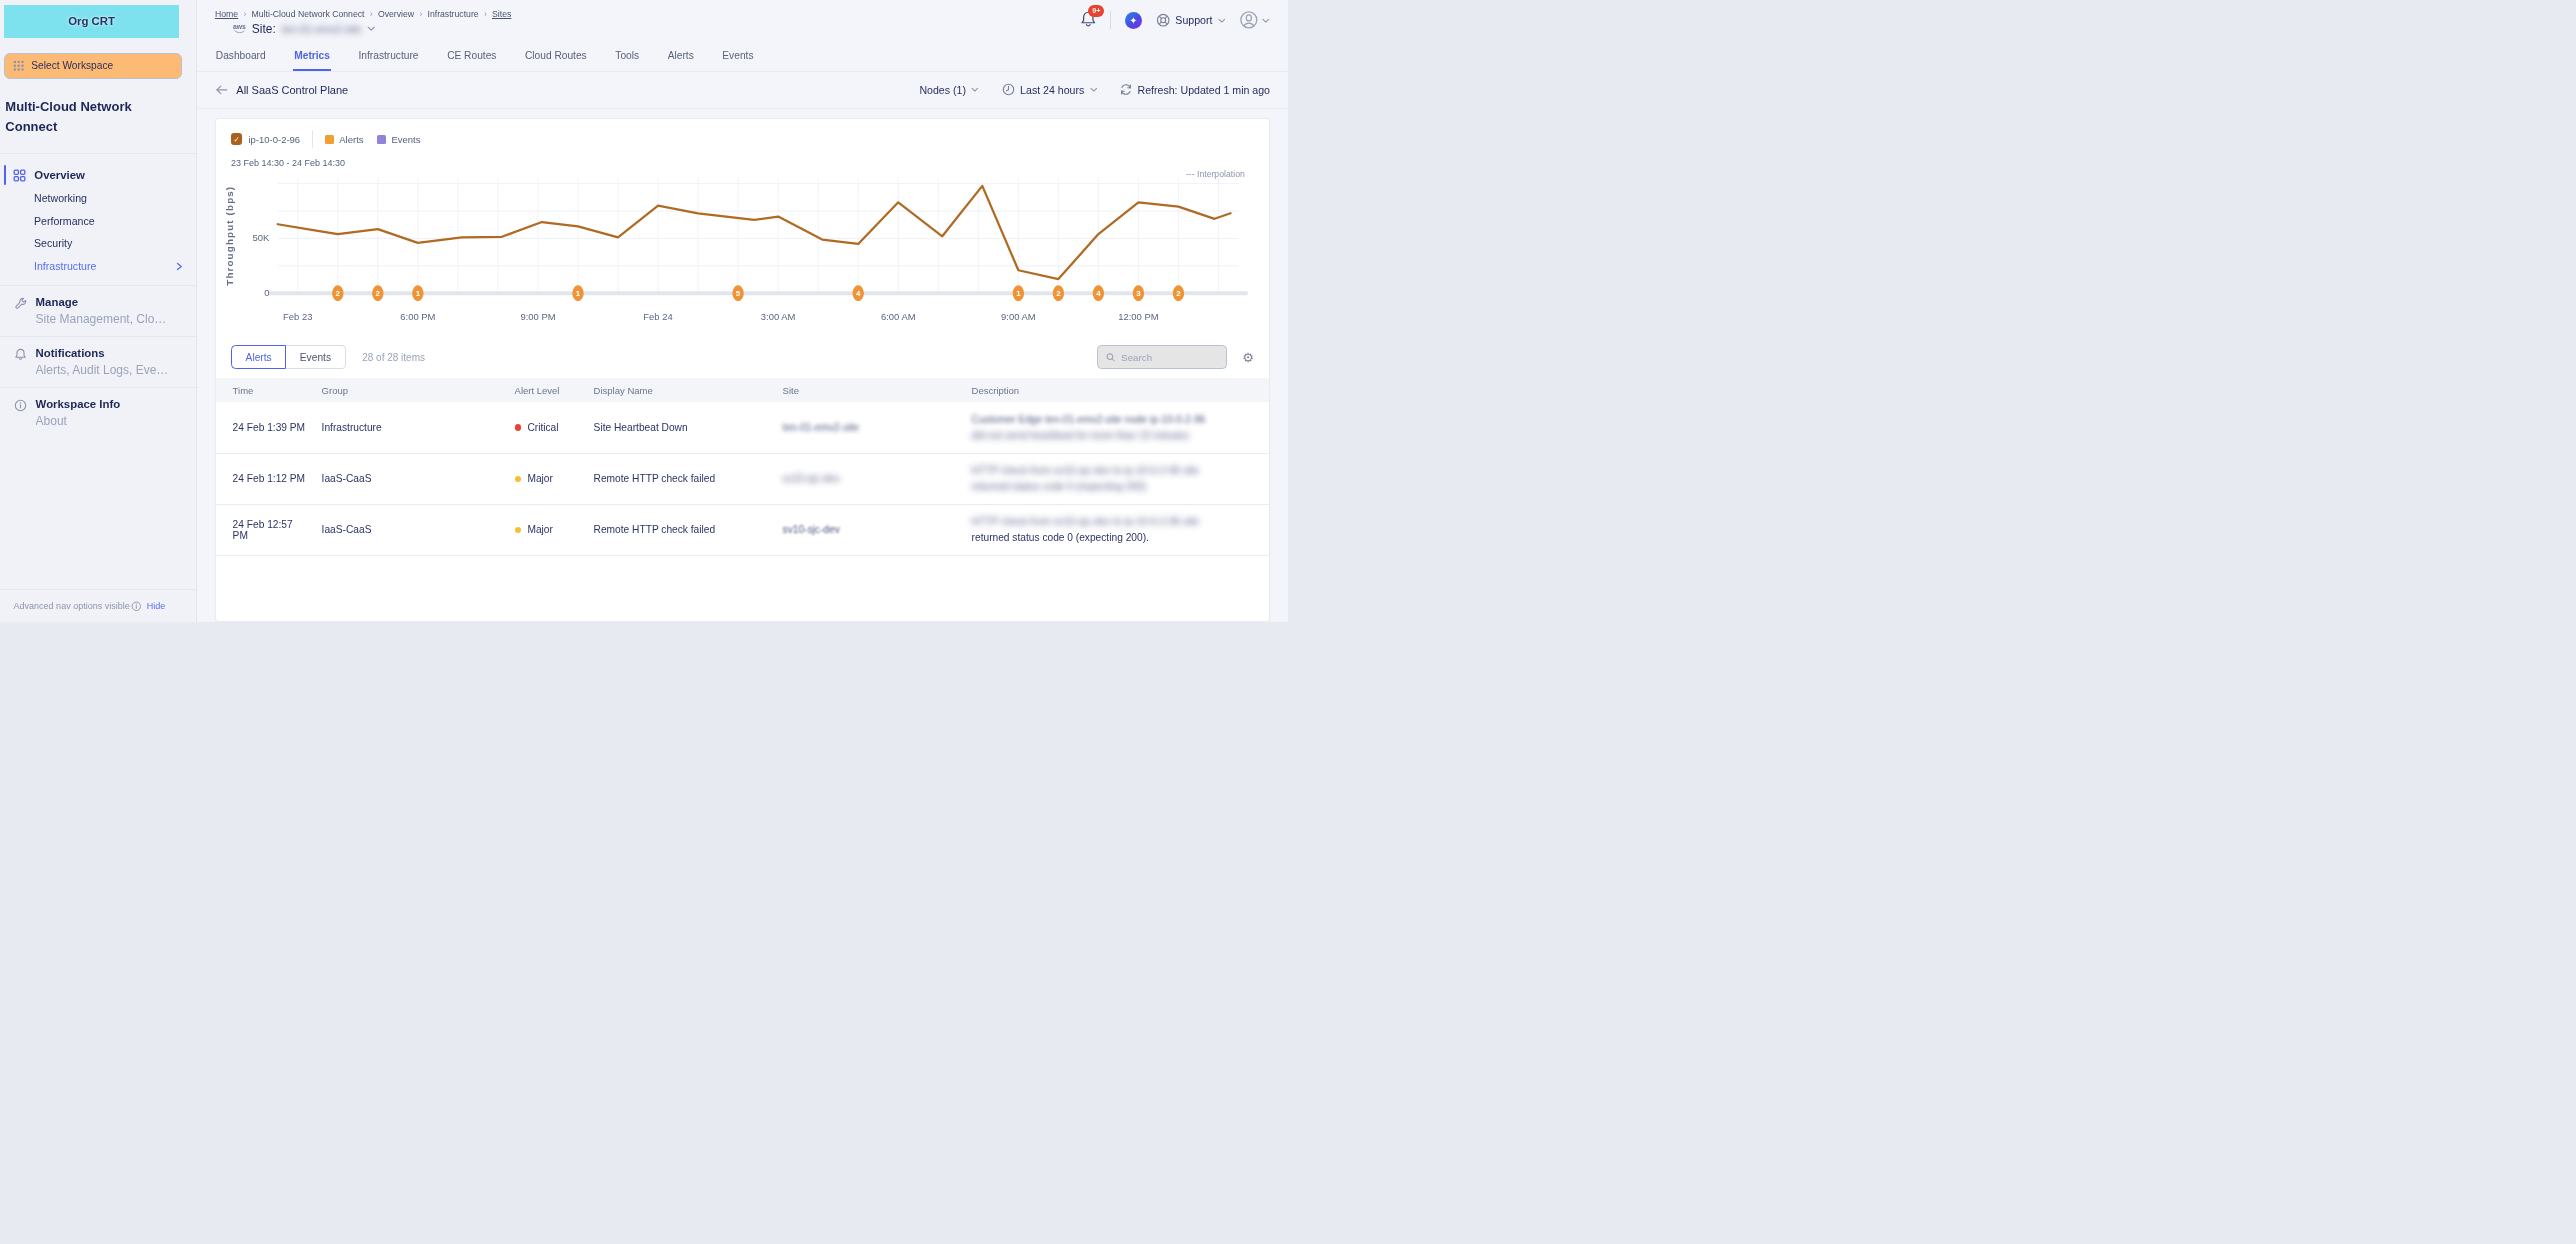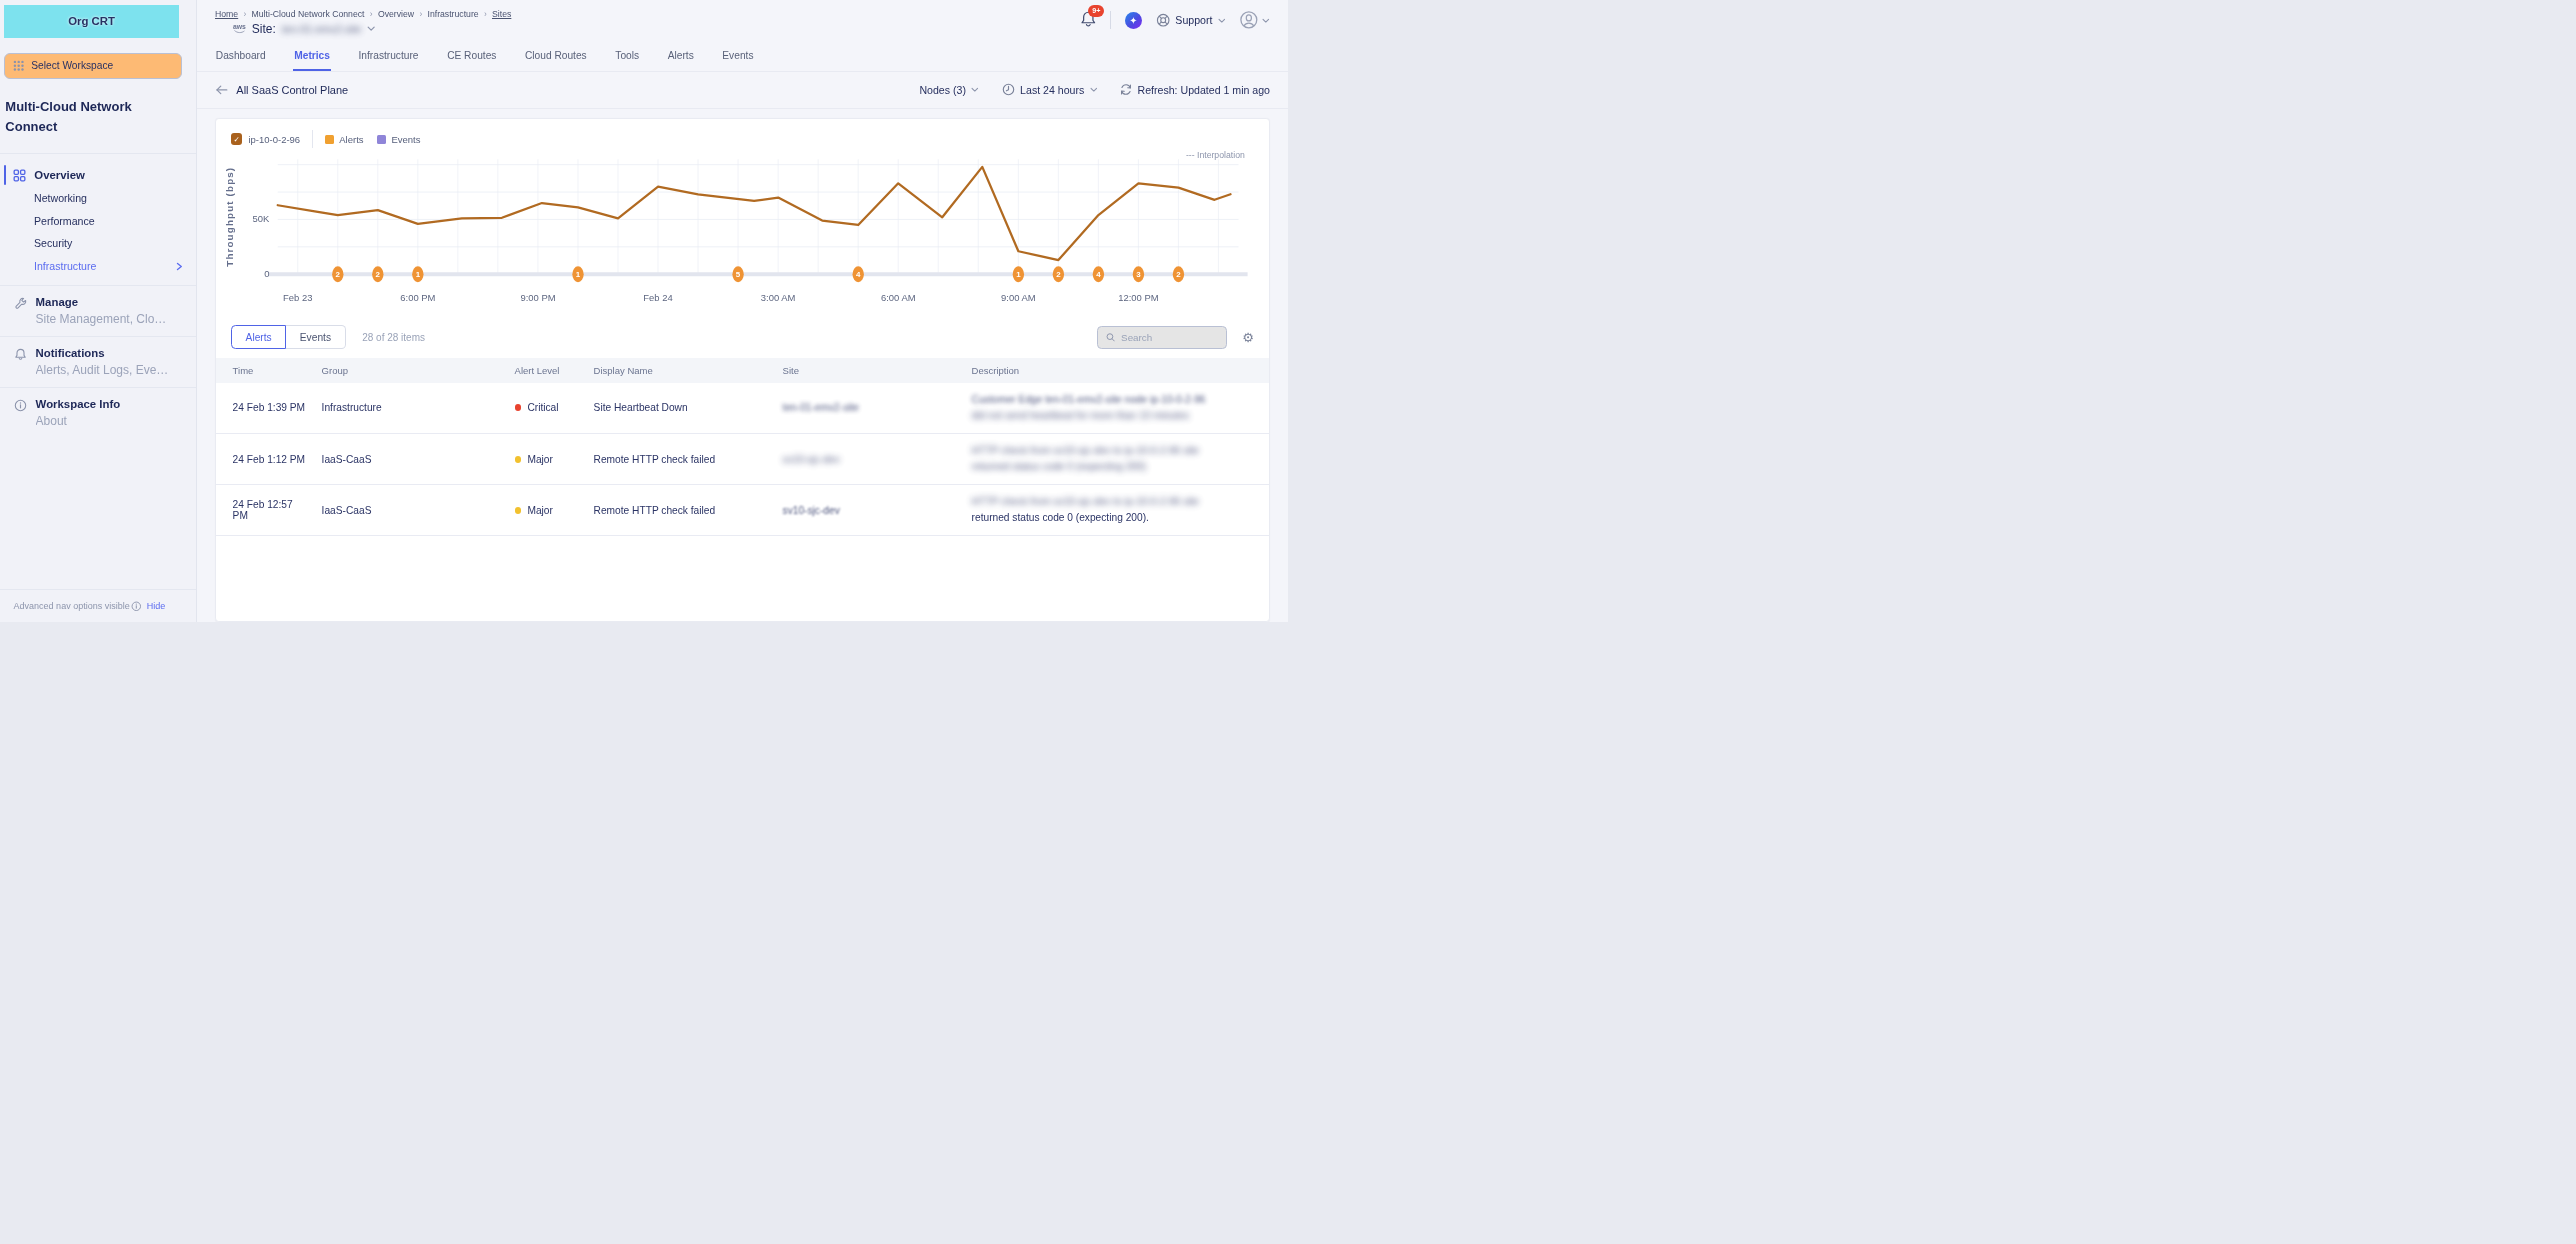--- a/index.html
+++ b/index.html
@@ -292,21 +292,21 @@
     <div class="toolbar-row">
       <div class="back-group">
         <svg width="13" height="9.8" viewBox="0 0 17 13">
           <line x1="2.5" y1="6.5" x2="15.5" y2="6.5" stroke="#8d95ac" stroke-width="1.7" stroke-linecap="round"></line>
           <polyline points="7.5,1.5 2.5,6.5 7.5,11.5" fill="none" stroke="#8d95ac" stroke-width="1.7" stroke-linecap="round" stroke-linejoin="round"></polyline>
         </svg>
         <span>All SaaS Control Plane</span>
       </div>
       <div class="toolbar-right">
         <span class="tb-item">
-          <span>Nodes (3)</span>
+          <span>Nodes (1)</span>
           <svg width="7.6" height="5.3" viewBox="0 0 11 7">
             <polyline points="1.5,1.5 5.5,5.5 9.5,1.5" fill="none" stroke="#8d95ac" stroke-width="1.6" stroke-linecap="round" stroke-linejoin="round"></polyline>
           </svg>
         </span>
         <span class="tb-item">
           <svg width="13" height="13" viewBox="0 0 17 17">
             <circle cx="8.5" cy="8.5" r="6.8" fill="none" stroke="#7a8299" stroke-width="1.5"></circle>
             <polyline points="8.5,4.5 8.5,8.8 5.8,10.2" fill="none" stroke="#7a8299" stroke-width="1.5" stroke-linecap="round" stroke-linejoin="round"></polyline>
           </svg>
           <span>Last 24 hours</span>
@@ -337,20 +337,21 @@
           <span class="legend-item">
             <span class="legend-sq" style="background: rgb(240, 160, 48);"></span>
             <span class="legend-label" style="margin-left:0;">Alerts</span>
           </span>
           <span class="legend-item">
             <span class="legend-sq" style="background: rgb(143, 133, 216);"></span>
             <span class="legend-label" style="margin-left:0;">Events</span>
           </span>
         </div>
 
+        <div class="date-range">23 Feb 14:30 - 24 Feb 14:30</div>
 
         <div class="chart-wrap">
           <div class="interp-label">--- Interpolation</div>
           <svg id="chart-svg" width="1044" height="163" viewBox="0 0 1380 215">
               <line x1="101.5" y1="12" x2="101.5" y2="164" stroke="#edeff6" stroke-width="1"></line>
               <line x1="154.4" y1="12" x2="154.4" y2="164" stroke="#edeff6" stroke-width="1"></line>
               <line x1="207.3" y1="12" x2="207.3" y2="164" stroke="#edeff6" stroke-width="1"></line>
               <line x1="260.2" y1="12" x2="260.2" y2="164" stroke="#edeff6" stroke-width="1"></line>
               <line x1="313.1" y1="12" x2="313.1" y2="164" stroke="#edeff6" stroke-width="1"></line>
               <line x1="366.0" y1="12" x2="366.0" y2="164" stroke="#edeff6" stroke-width="1"></line>

